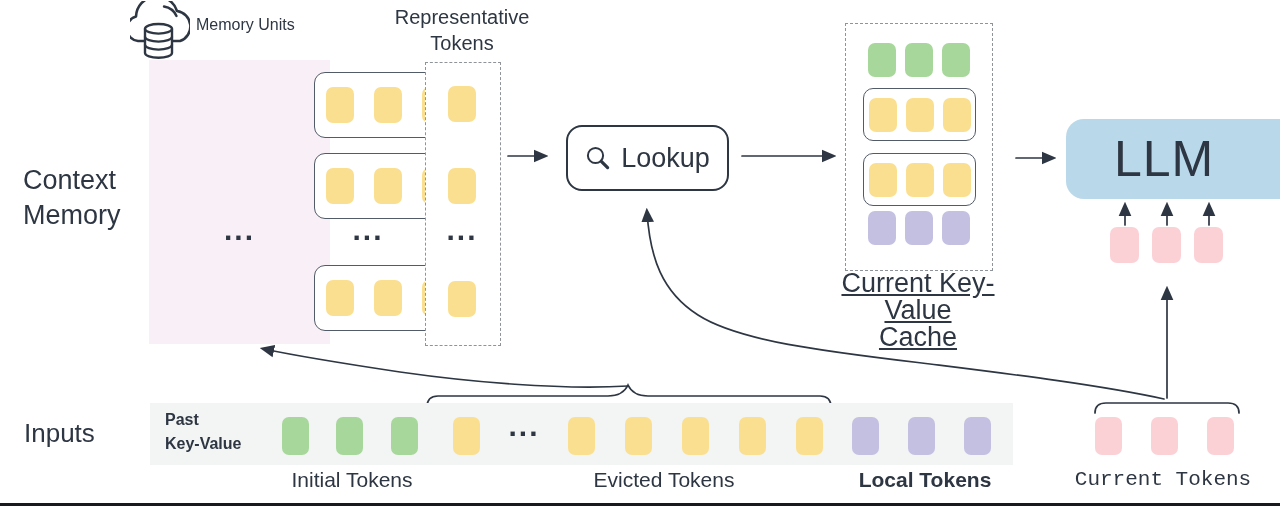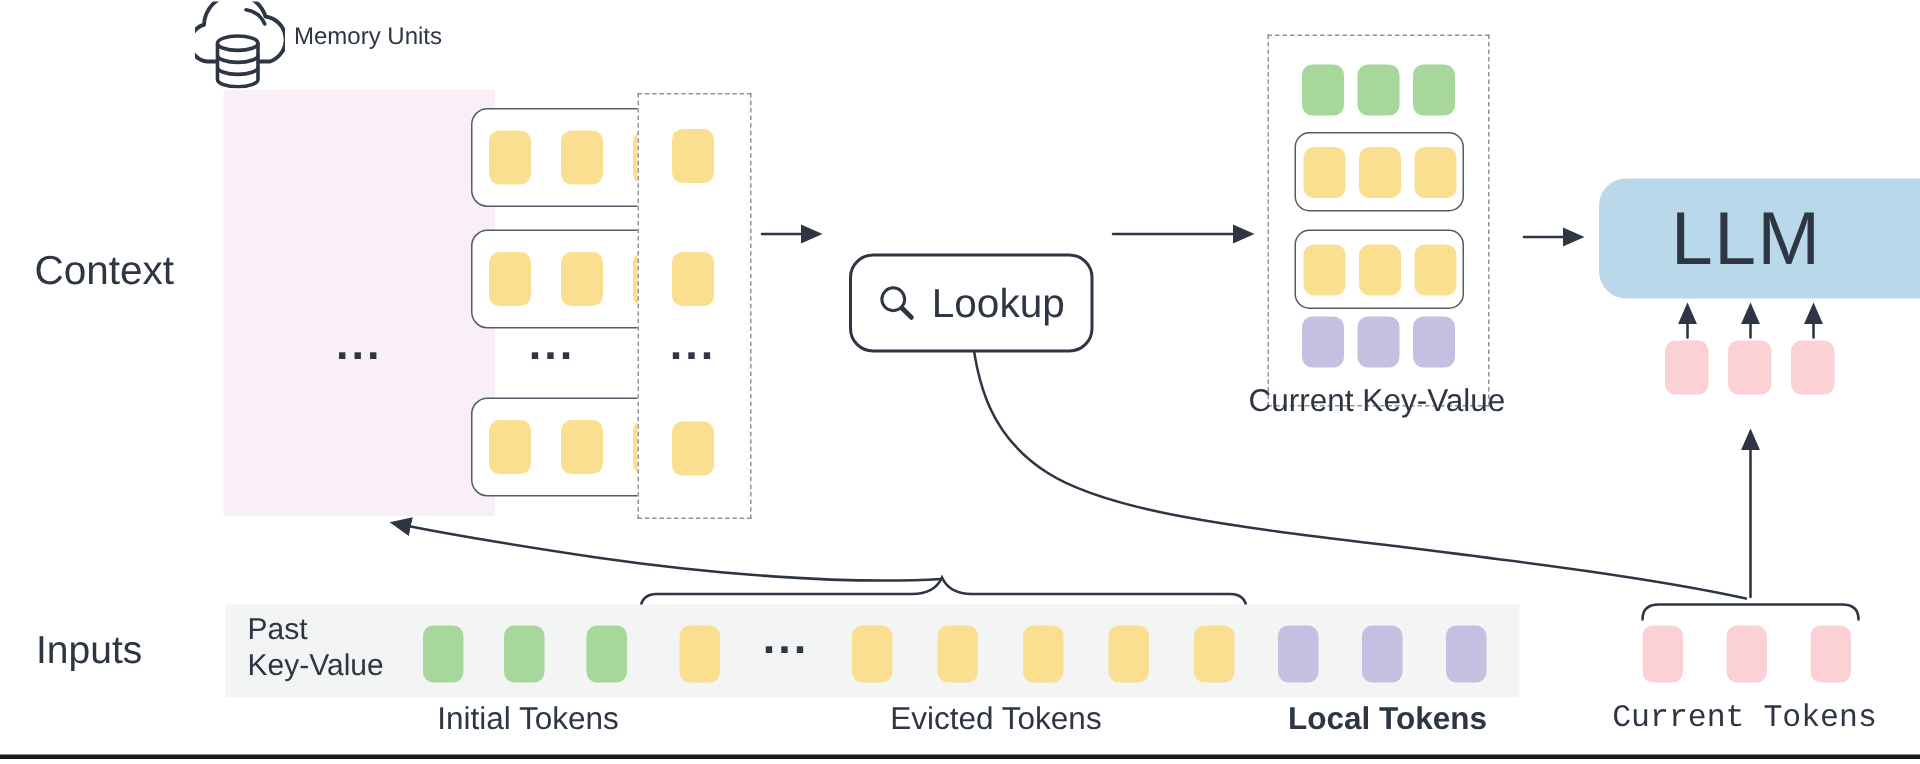--- a/index.html
+++ b/index.html
@@ -28,34 +28,34 @@
   .panel{position:absolute;left:149px;top:60px;width:181px;height:284px;background:var(--panel-pink);}
   .dashbox{position:absolute;border:1.6px dashed var(--dash-border);background:#fff;}
   .dots{position:absolute;font-weight:700;font-size:30px;line-height:30px;letter-spacing:2px;
         color:var(--ink);text-align:center;}
   .ctx-label{position:absolute;left:23px;top:163px;font-size:27px;line-height:35px;}
   .hdr{position:absolute;font-size:16px;}
   .rep-label{position:absolute;left:384px;top:4px;width:156px;text-align:center;
              font-size:20px;line-height:26px;}
   .lookup{position:absolute;left:566px;top:125px;width:159px;height:62px;background:#fff;
           border:2px solid var(--ink);border-radius:16px;
-          display:flex;align-items:center;justify-content:center;gap:9px;margin-top:44px;}
+          display:flex;align-items:center;justify-content:center;gap:9px;}
   .lookup span{font-size:27px;}
   .cacherow{position:absolute;display:flex;gap:9px;}
   .ybox{position:absolute;left:17px;width:111px;height:51px;background:#fff;
         border:1.4px solid var(--row-border);border-radius:10px;
         display:flex;align-items:center;justify-content:center;gap:9px;}
   .ybox i,.cacherow i{display:block;width:28px;height:34px;border-radius:7px;flex:none;}
-  .cache-label{position:absolute;left:818px;top:254px;width:200px;text-align:center;
-               font-size:21px;line-height:27px;}
+  .cache-label{position:absolute;left:818px;top:270px;width:200px;text-align:center;
+               font-size:27px;line-height:27px;text-decoration:underline;}
   .llm{position:absolute;left:1066px;top:119px;width:204px;height:80px;background:var(--llm-blue);
        border-radius:18px;display:flex;align-items:center;justify-content:flex-start;padding-left:48px;}
   .llm span{font-size:50px;letter-spacing:1px;}
   .strip{position:absolute;left:150px;top:403px;width:863px;height:62px;background:var(--strip-gray);}
-  .pastkv{position:absolute;left:165px;top:408px;font-size:20px;line-height:24px;}
+  .pastkv{position:absolute;left:165px;top:408px;font-size:16px;line-height:24px;font-weight:bold;}
   .inputs-label{position:absolute;left:24px;top:418px;font-size:26px;}
   .grp{position:absolute;top:468px;width:180px;text-align:center;font-size:21px;}
   .overlay{position:absolute;left:0;top:0;pointer-events:none;}
   .bottom-rule{position:absolute;left:0;top:503px;width:1280px;height:2.6px;background:#17191c;}
 </style>
 </head>
 <body>
 
 <div class="canvas">
 
@@ -78,20 +78,21 @@
       <path d="M1167,398 V290" marker-end="url(#ah)"></path>
       <path d="M628,386 C560,390 470,382 400,372 C340,363 297,356 264,349" marker-end="url(#ah)"></path>
       <path d="M1164,399 C1100,385 1010,374 930,364 C830,352 740,342 698,315 C662,292 650,258 647,212" marker-end="url(#ah)"></path>
       <path d="M427,407 Q427,396 438,396 L608,396 Q623,396 628,385 Q633,396 648,396 L820,396 Q831,396 831,407"></path>
       <path d="M1095,413 Q1095,403 1106,403 L1228,403 Q1239,403 1239,413"></path>
     </g>
   </svg>
 
   <div class="ctx-label">
     <div>Context</div>
+    <div>Memory</div>
   </div>
 
   <svg class="abs" style="left:130px;top:1px;" width="60" height="58" viewBox="0 0 60 58">
     <path d="M50,40 L8,40 A12.5,12.5 0 0 1 6,15.5 A21,21 0 0 1 47,10 A15.5,15.5 0 0 1 50,40" fill="none" stroke="#2d3642" stroke-width="2.6" stroke-linejoin="round" stroke-linecap="round"></path>
     <path d="M34,5.5 Q43,7 46.5,15" fill="none" stroke="#2d3642" stroke-width="2.4" stroke-linecap="round"></path>
     <g transform="translate(15,23)" stroke="#2d3642" stroke-width="2.4">
       <path d="M0,4.8 V29 a13.5,4.8 0 0 0 27,0 V4.8" fill="#fff"></path>
       <path d="M0,12.8 a13.5,4.8 0 0 0 27,0" fill="none"></path>
       <path d="M0,20.8 a13.5,4.8 0 0 0 27,0" fill="none"></path>
       <ellipse cx="13.5" cy="4.8" rx="13.5" ry="4.8" fill="#fff"></ellipse>
@@ -111,20 +112,24 @@
       <span class="t"></span>
     </div>
     <div class="mrow" style="top:205px;">
       <span class="t"></span>
       <span class="t"></span>
       <span class="t"></span>
     </div>
   </div>
   <div class="dots" style="left:149px;top:215px;width:181px;">...</div>
 
+  <div class="rep-label">
+    <div>Representative</div>
+    <div>Tokens</div>
+  </div>
   <div class="dots" style="left:332px;top:215px;width:72px;">...</div>
 
   <div class="dashbox" style="left:425px;top:62px;width:74px;height:282px;">
     <span class="chip cy" style="left:22px;top:23px;"></span>
     <span class="chip cy" style="left:22px;top:105px;"></span>
     <span class="chip cy" style="left:22px;top:218px;"></span>
   </div>
   <div class="dots" style="left:425px;top:215px;width:74px;">...</div>
 
   <div class="lookup">
@@ -152,20 +157,21 @@
       <i class="cy"></i>
     </div>
     <div class="cacherow" style="left:22px;top:187px;">
       <i class="cp"></i>
       <i class="cp"></i>
       <i class="cp"></i>
     </div>
   </div>
   <div class="cache-label">
     <div>Current Key-Value</div>
+    <div>Cache</div>
   </div>
 
   <div class="llm">
     <span>LLM</span>
   </div>
   <span class="chip ck" style="left:1110px;top:227px;width:29px;"></span>
   <span class="chip ck" style="left:1152px;top:227px;width:29px;"></span>
   <span class="chip ck" style="left:1194px;top:227px;width:29px;"></span>
 
   <div class="inputs-label">Inputs</div>

